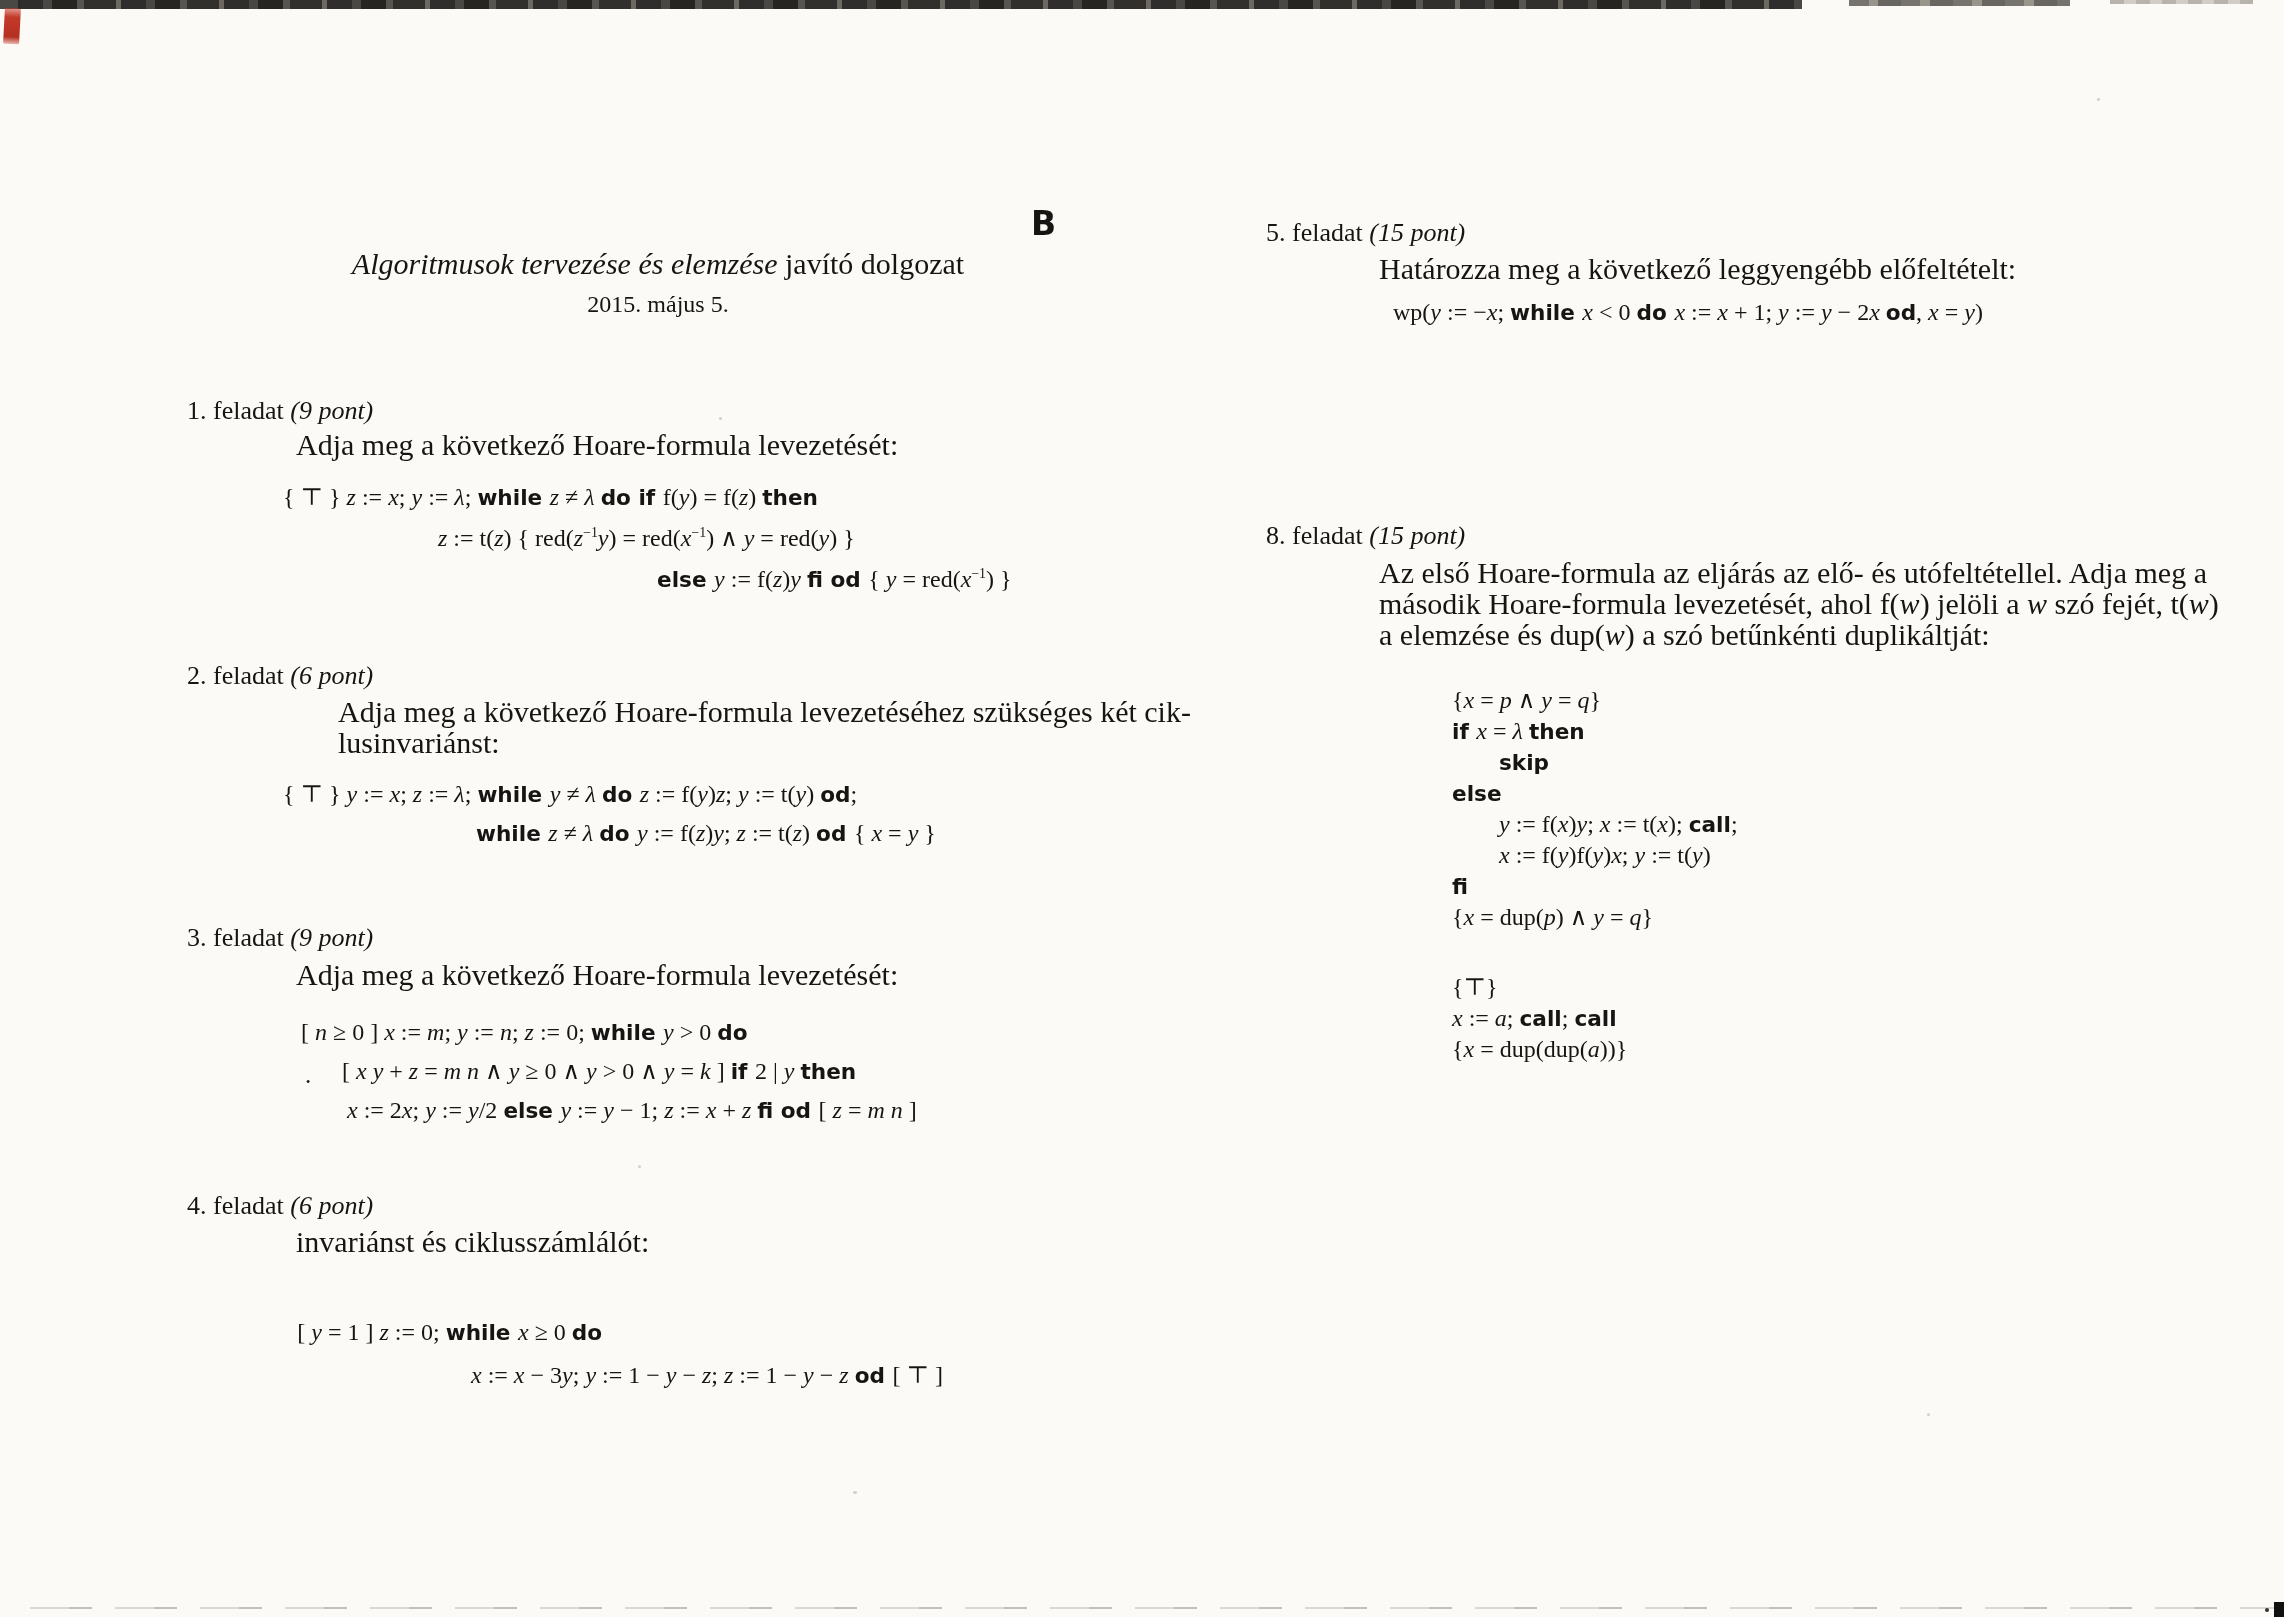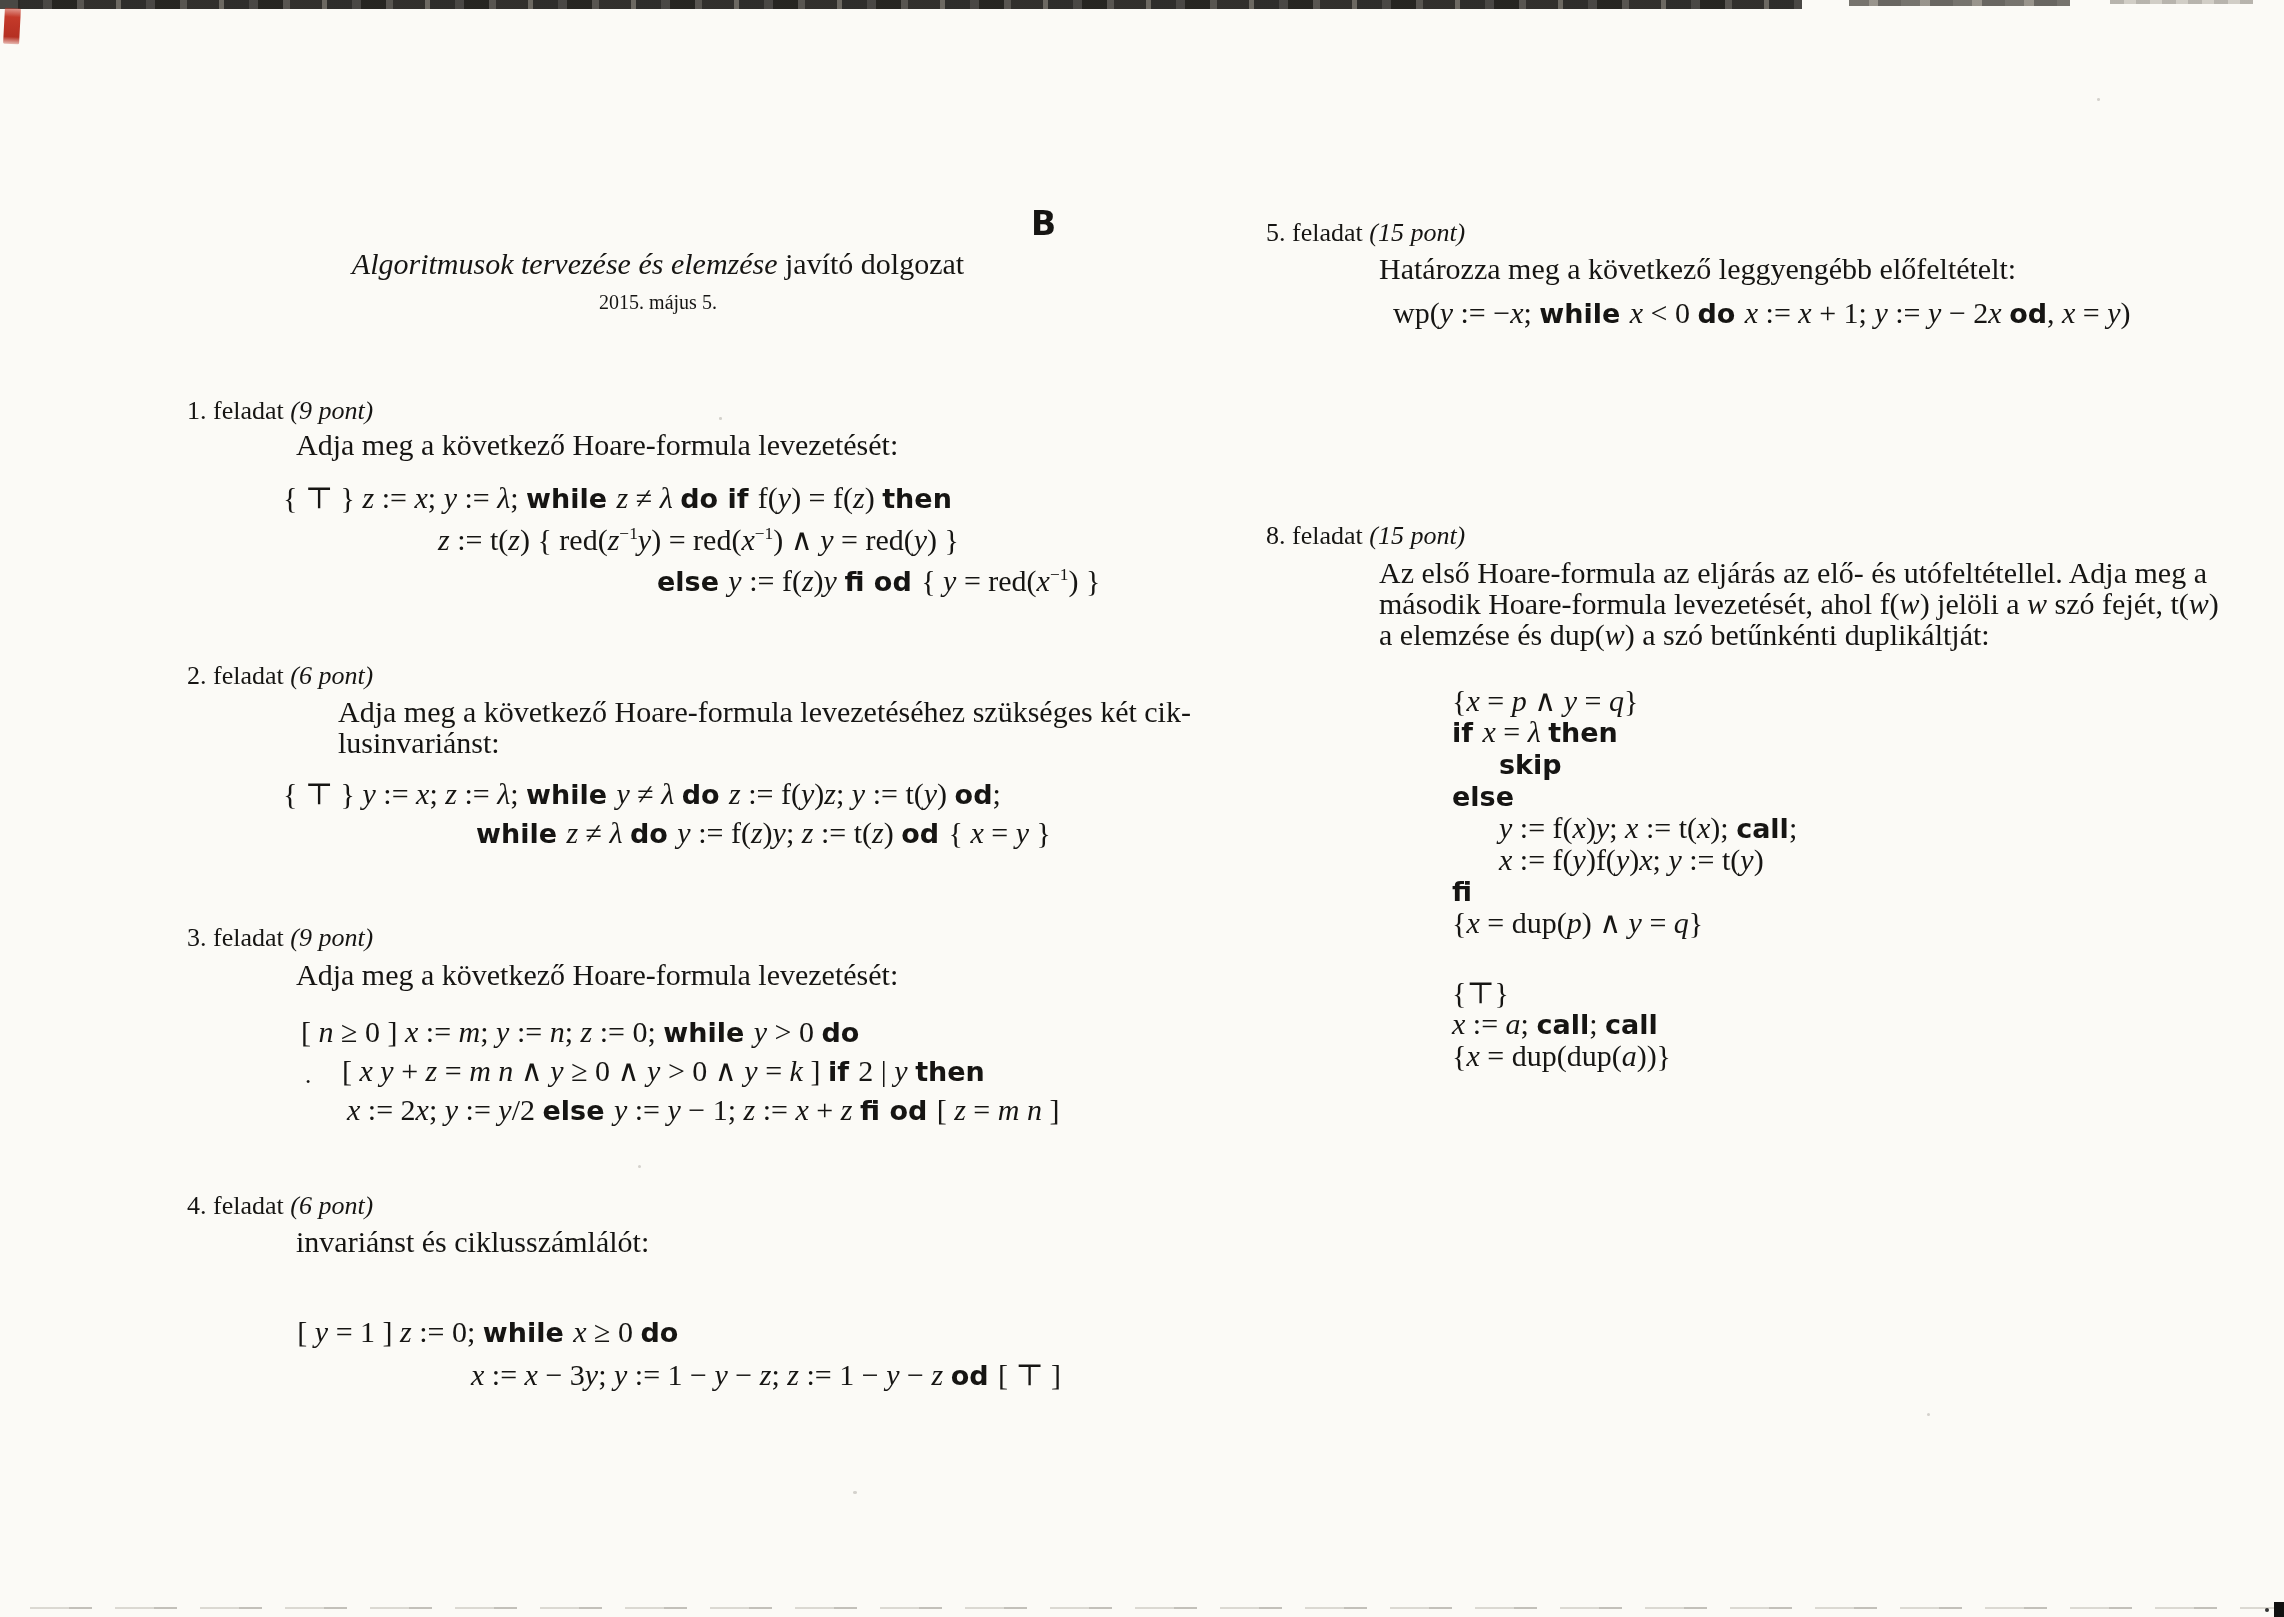--- a/index.html
+++ b/index.html
@@ -43,29 +43,29 @@
   .speck{position:absolute;background:#8d887d;border-radius:50%;opacity:.35;}
   
   .b-label{
     position:absolute;left:1031px;top:207px;
     font-family:"DejaVu Sans","Liberation Sans",sans-serif;
     font-weight:700;font-size:33px;line-height:1;
   }
   .title-block{position:absolute;left:300px;top:247px;width:716px;text-align:center;}
   .title{font-size:30px;line-height:1.15;margin:0;font-weight:400;white-space:nowrap;}
   .title .t-it{font-style:italic;}
-  .doc-date{font-size:20px;margin-top:9px;}
+  .doc-date{font-size:24px;margin-top:9px;}
   
   .problem{position:absolute;width:990px;}
   .ph{position:absolute;left:0;top:0;margin:0;font-size:26px;font-weight:400;white-space:nowrap;line-height:1;}
   .ph .hi{font-style:italic;}
   .pb{position:absolute;white-space:nowrap;}
   .pb .bl{font-size:30px;white-space:nowrap;}
   .pf{position:absolute;}
-  .pf .fl{font-size:30px;white-space:nowrap;}
+  .pf .fl{font-size:24px;white-space:nowrap;}
   .run-i{font-style:italic;}
   .run-k{font-family:"DejaVu Sans","Liberation Sans",sans-serif;font-weight:700;font-size:.9em;}
   .run-s{font-size:.58em;vertical-align:super;letter-spacing:0;}
   
   #p1{left:187px;top:398px;}   #p1 .pb{left:109px;top:31px;line-height:31px;}
   #p1 .pf{left:96px;top:82px;} #p1 .pf .fl{line-height:35px;}
   #p2{left:187px;top:663px;}  #p2 .pb{left:109px;top:33px;line-height:31px;margin-left:42px;}
   #p2 .pf{left:96px;top:112px;} #p2 .pf .fl{line-height:38px;}
   #p3{left:187px;top:925px;}  #p3 .pb{left:109px;top:34px;line-height:31px;}
   #p3 .pf{left:96px;top:88px;} #p3 .pf .fl{line-height:38px;}

